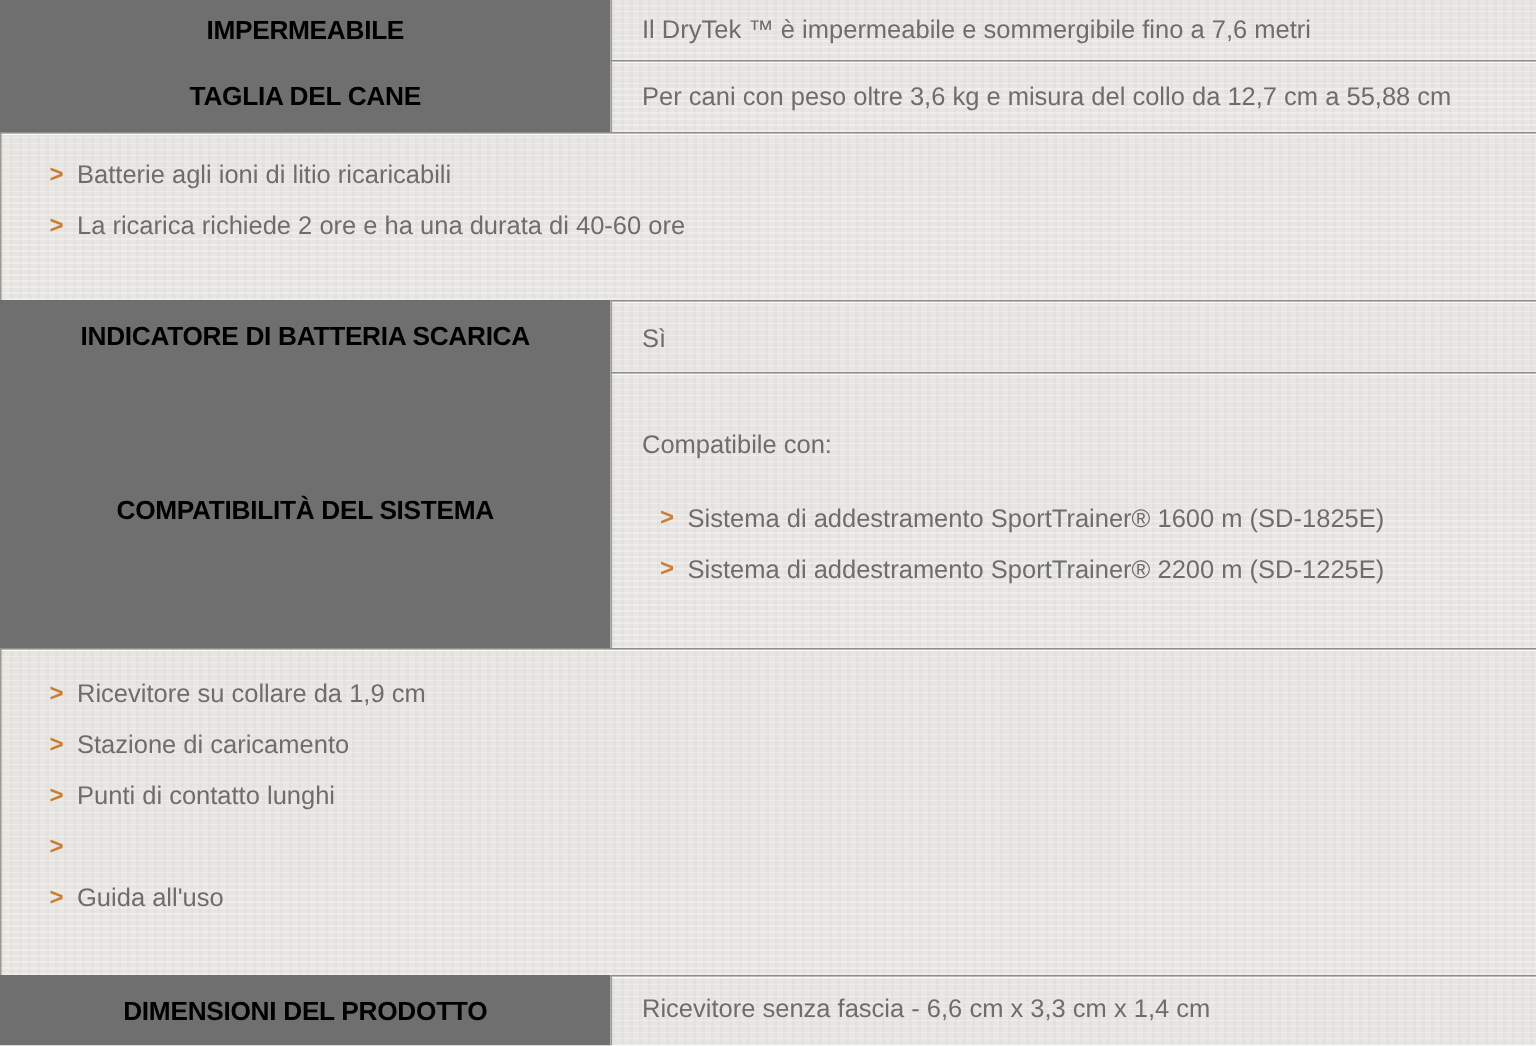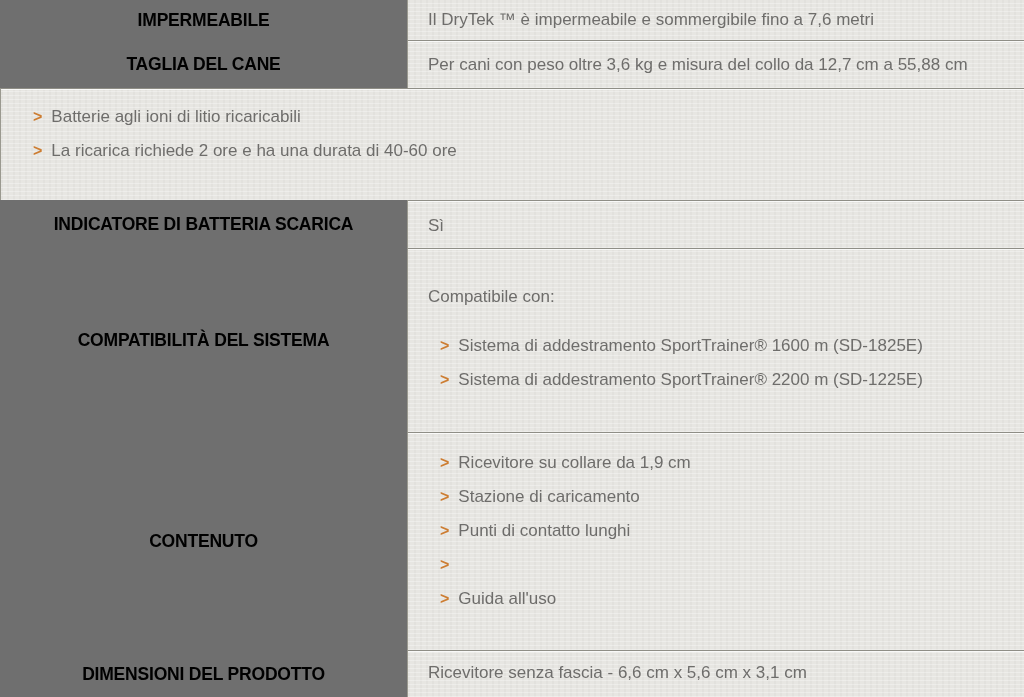--- a/index.html
+++ b/index.html
@@ -105,21 +105,20 @@
         </li>
         <li>
           <span class="bullet">&gt;</span>
           <span>Sistema di addestramento SportTrainer® 2200 m (SD-1225E)</span>
         </li>
       </ul>
     </div>
   </div>
 
   <div class="spec-row r5" style="height:218px">
-    <div class="cell-left">CONTENUTO</div>
     <div class="cell-right">
       <ul class="bullet-list">
         <li>
           <span class="bullet">&gt;</span>
           <span>Ricevitore su collare da 1,9 cm</span>
         </li>
         <li>
           <span class="bullet">&gt;</span>
           <span>Stazione di caricamento</span>
         </li>
@@ -134,17 +133,17 @@
           <span class="bullet">&gt;</span>
           <span>Guida all'uso</span>
         </li>
       </ul>
     </div>
   </div>
 
   <div class="spec-row r6" style="height:47px">
     <div class="cell-left">DIMENSIONI DEL PRODOTTO</div>
     <div class="cell-right">
-      <p>Ricevitore senza fascia - 6,6 cm x 5,6 cm x 3,1 cm</p>
+      <p>Ricevitore senza fascia - 6,6 cm x 3,3 cm x 1,4 cm</p>
     </div>
   </div>
 
 </div>
 
 </body></html>

